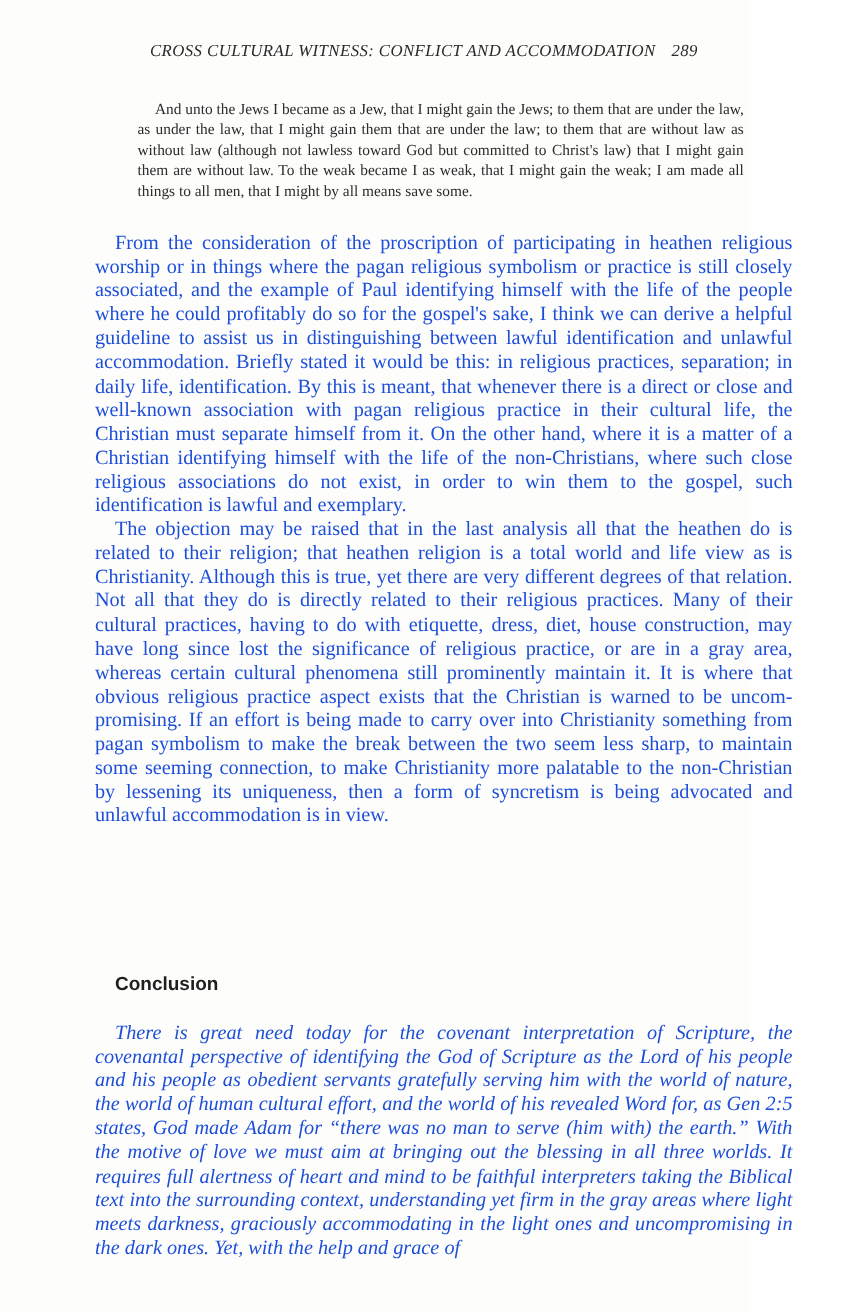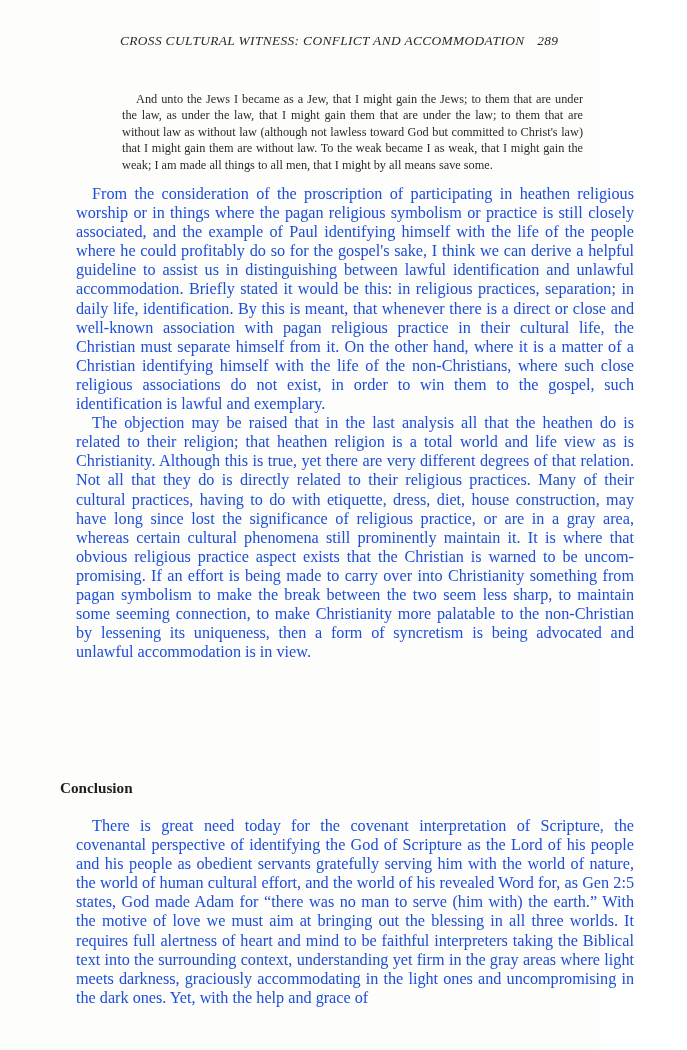--- a/index.html
+++ b/index.html
@@ -9,33 +9,33 @@
     position: absolute; top: 33px; left: 120px; width: 514px;
     font-family: "Liberation Serif", serif; font-style: italic;
     font-size: 13.4px; letter-spacing: 0.35px; color: #2a2a2a; white-space: nowrap;
   }
   .running-head .pn { margin-left: 9px; }
   .quote {
     position: absolute; top: 75px; left: 106px; width: 493px;
     font-family: "Liberation Serif", serif; font-size: 12.3px; line-height: 16.4px;
     text-align: justify; color: #2b2b2b;
   }
-  .quote p { margin: 16px; text-indent: 14px; }
+  .quote p { margin: 4px; text-indent: 14px; }
   .body {
     position: absolute; left: 76px; width: 558px;
     font-family: "Liberation Serif", serif; font-size: 16.2px; line-height: 19.1px;
     text-align: justify; color: #1d4ed8;
   }
   .body p { margin: 0; text-indent: 16px; }
   #block1 { top: 185px; }
   .heading {
-    position: absolute; top: 779px; left: 60px;
-    font-family: Liberation Serif, serif; font-weight: bold; font-size: 15.2px; color: #1f1f1f;
+    position: absolute; top: 779px; left: 92px;
+    font-family: Liberation Sans, sans-serif; font-weight: bold; font-size: 15.2px; color: #1f1f1f;
   }
-  #block2 { top: 817px; }
+  #block2 { top: 817px; font-style: italic; }
 </style>
 </head>
 <body>
 
 <div class="page">
   <div class="running-head">
     <span>CROSS CULTURAL WITNESS: CONFLICT AND ACCOMMODATION</span>
     <span class="pn">289</span>
   </div>
 

